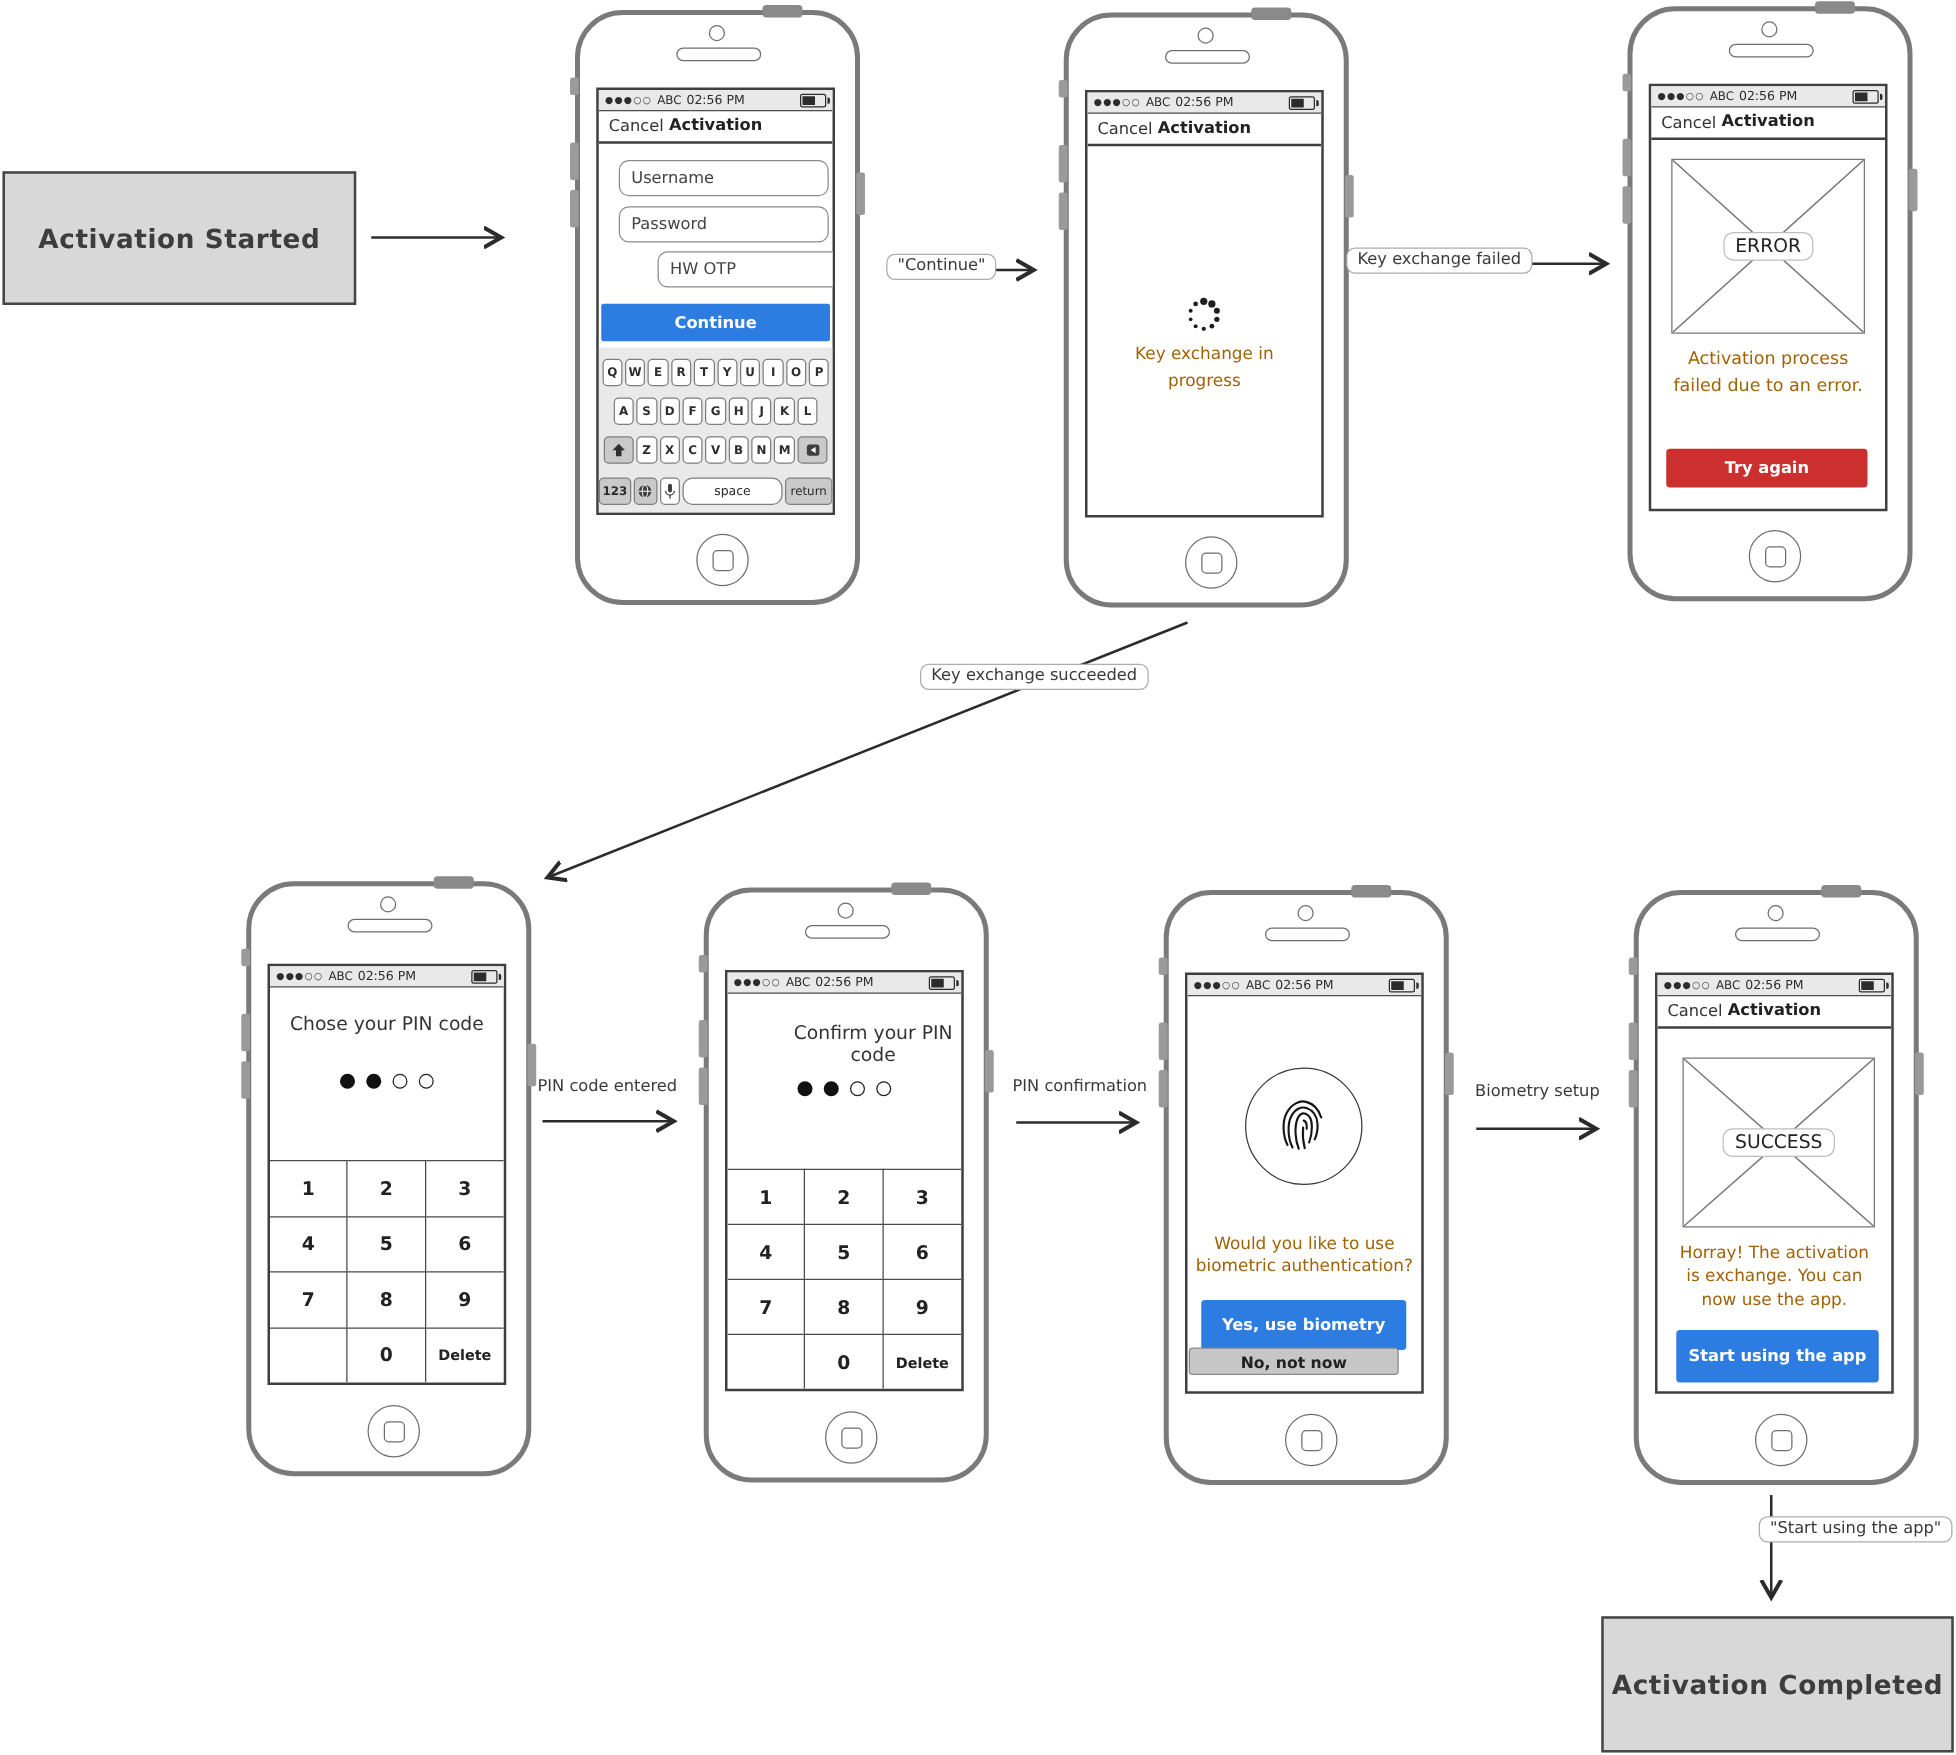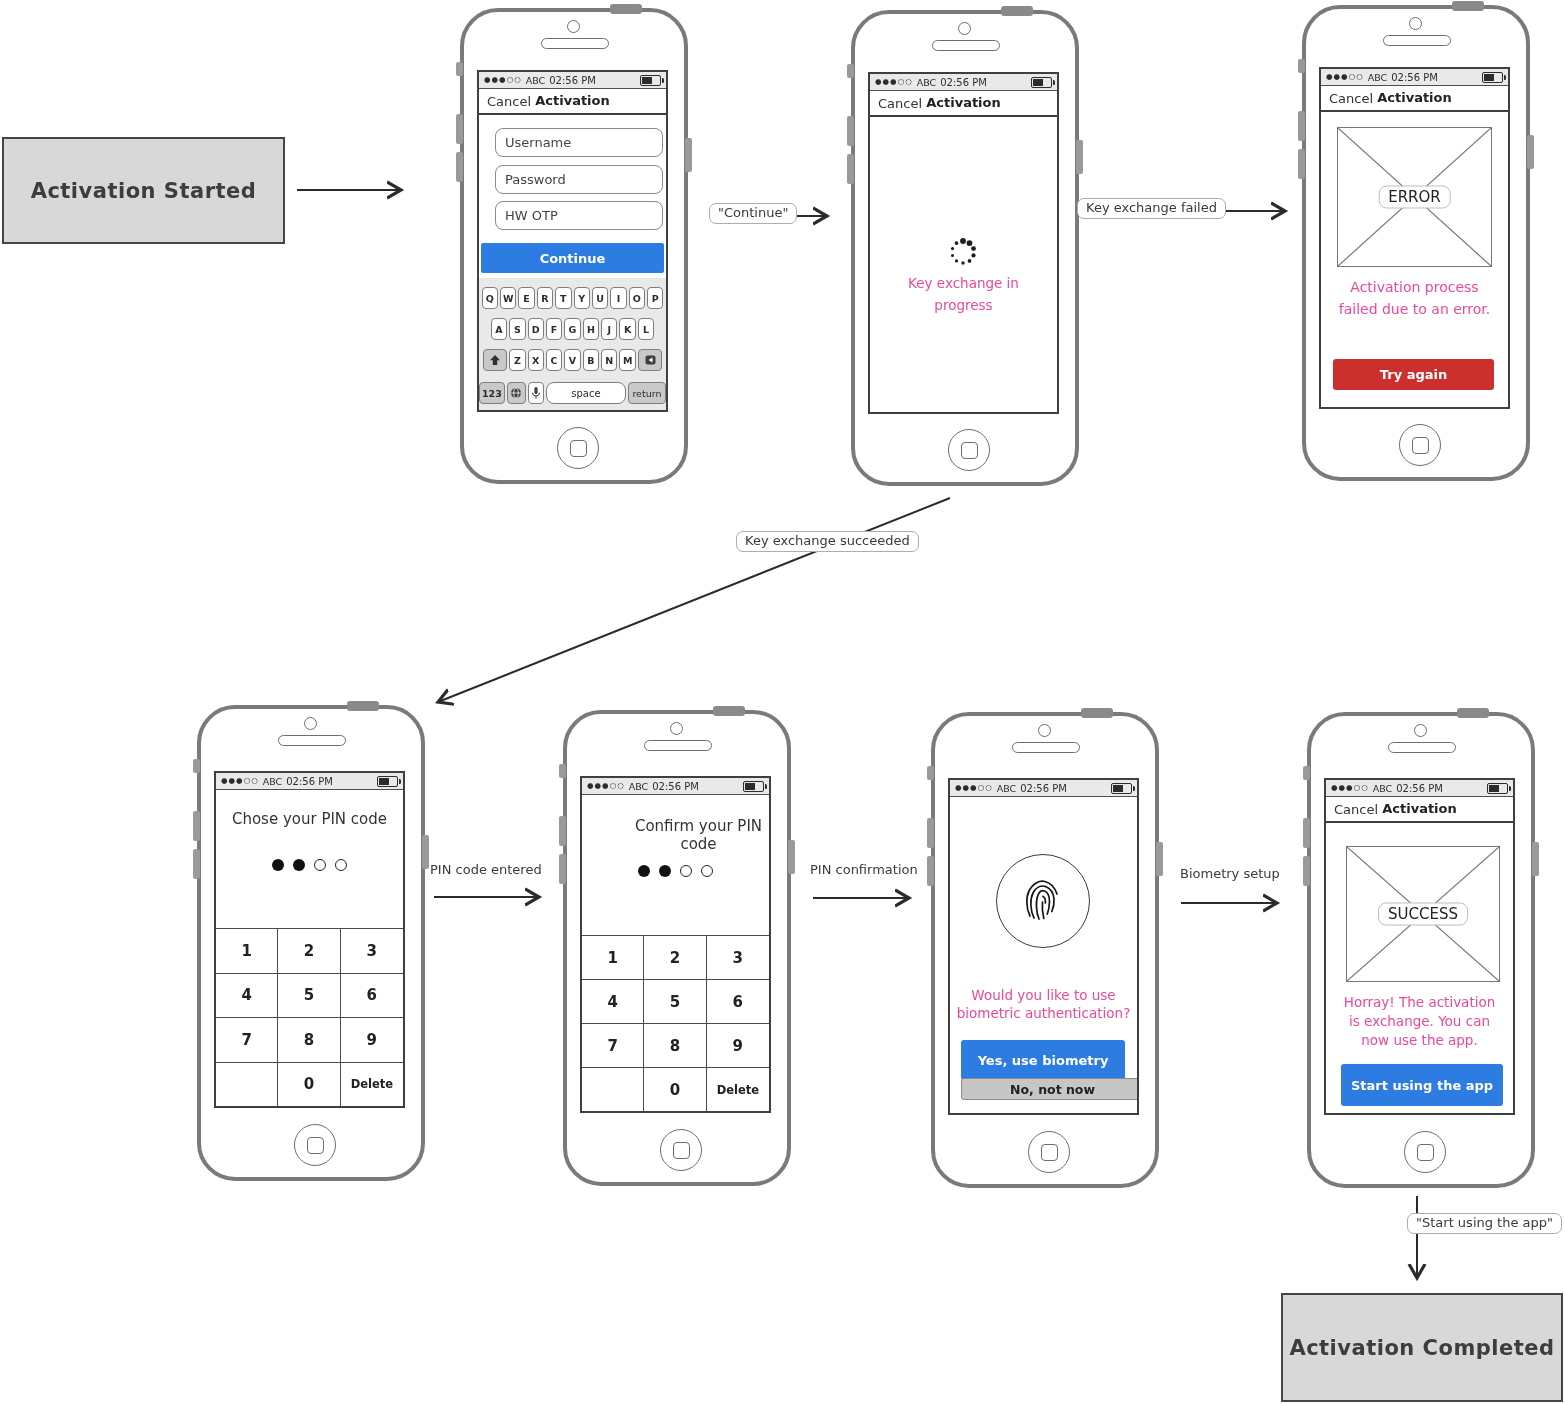--- a/index.html
+++ b/index.html
@@ -59,21 +59,21 @@
   .btn.gray{background:#c6c6c6;border:1.5px solid #8a8a8a;color:#222;}
 
   .kb{position:absolute;left:0;right:0;top:206px;bottom:0;background:#e9e9e9;}
   .krow{position:absolute;left:0;right:0;display:flex;justify-content:center;gap:2px;height:22px;}
   .key{background:#fff;border:1.3px solid #7e7e7e;border-radius:4px;display:flex;align-items:center;
     justify-content:center;font-size:9.5px;font-weight:600;color:#2c2c2c;box-sizing:border-box;}
   .key.ltr{flex:0 0 16.4px;}
   .key.sp{background:#c9c9c9;}
 
   
-  .ctext{position:absolute;left:0;right:0;text-align:center;color:#ec4899;}
+  .ctext{position:absolute;left:0;right:0;text-align:center;color:#a16207;}
 
   
   .imgph{position:absolute;border:1.5px solid #767676;background:#fff;}
   .imgph svg{position:absolute;left:0;top:0;}
   .imgph-label{position:absolute;left:50%;top:50%;transform:translate(-50%,-50%);background:#fff;
     border:1.5px solid #bdbdbd;border-radius:8px;padding:1px 9px 2px;font-size:15px;color:#222;white-space:nowrap;}
 
   
   .pin-title{position:absolute;left:0;right:0;text-align:center;font-size:15px;color:#333;}
   .pin-dots{position:absolute;left:0;right:0;display:flex;justify-content:center;gap:9px;}
@@ -142,21 +142,21 @@
             <span class="battery-fill"></span>
             <span class="battery-nub"></span>
           </span>
       </div>
       <div class="navbar">
         <span class="nav-cancel">Cancel</span>
         <span class="nav-title">Activation</span>
       </div>
       <div class="tfield" style="top:56px;">Username</div>
       <div class="tfield" style="top:93px;">Password</div>
-      <div class="tfield" style="top:129px;">HW OTP</div>
+      <div class="tfield" style="top:129px;margin-left:31px;">HW OTP</div>
       <div class="btn blue" style="left:2px;top:171px;width:183px;height:30px;border-radius:2px;">Continue</div>
       <div class="kb">
         <div class="krow" style="top:9px;">
           <div class="key ltr">Q</div>
           <div class="key ltr">W</div>
           <div class="key ltr">E</div>
           <div class="key ltr">R</div>
           <div class="key ltr">T</div>
           <div class="key ltr">Y</div>
           <div class="key ltr">U</div>
@@ -416,21 +416,21 @@
           <path d="M26 48 C23 41 22.5 30 25 24 C26.5 20.5 29 19 31.5 20 C35.3 21.5 36.5 25.5 36.5 30.5 C36.5 34.8 35.8 39 34.3 43"></path>
           <path d="M30.8 47.5 C29.5 42.5 29 36 29.5 31"></path>
           <path d="M30 25.5 C32 26.2 32.6 28.8 32.4 32"></path>
         </svg>
       </div>
       <div class="ctext" style="top:206px;font-size:13.5px;line-height:18px;">
         <div>Would you like to use</div>
         <div>biometric authentication?</div>
       </div>
       <div class="btn blue" style="left:11px;top:260px;width:164px;height:40px;">Yes, use biometry</div>
-      <div class="btn gray" style="left:11px;top:298px;width:183px;height:22px;font-size:12.5px;">No, not now</div>
+      <div class="btn gray" style="left:1px;top:298px;width:168px;height:22px;font-size:12.5px;">No, not now</div>
     </div>
     <div class="home">
         <div class="home-sq"></div>
       </div>
   </div>
 
   <div class="phone" style="left:1307px;top:712px;">
     <div class="pwr"></div>
     <div class="vol v1"></div>
     <div class="vol v2"></div>

